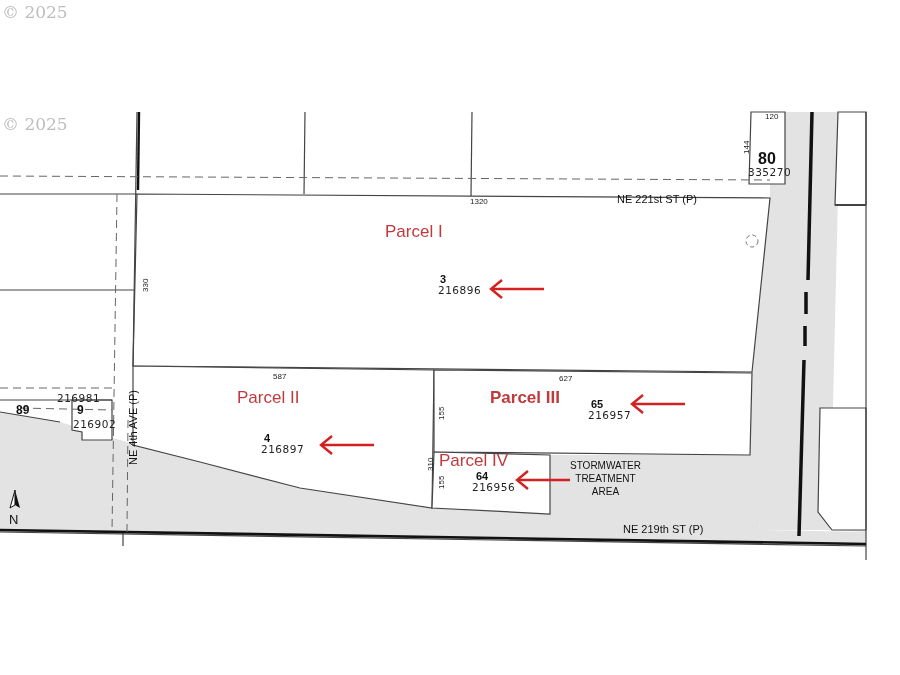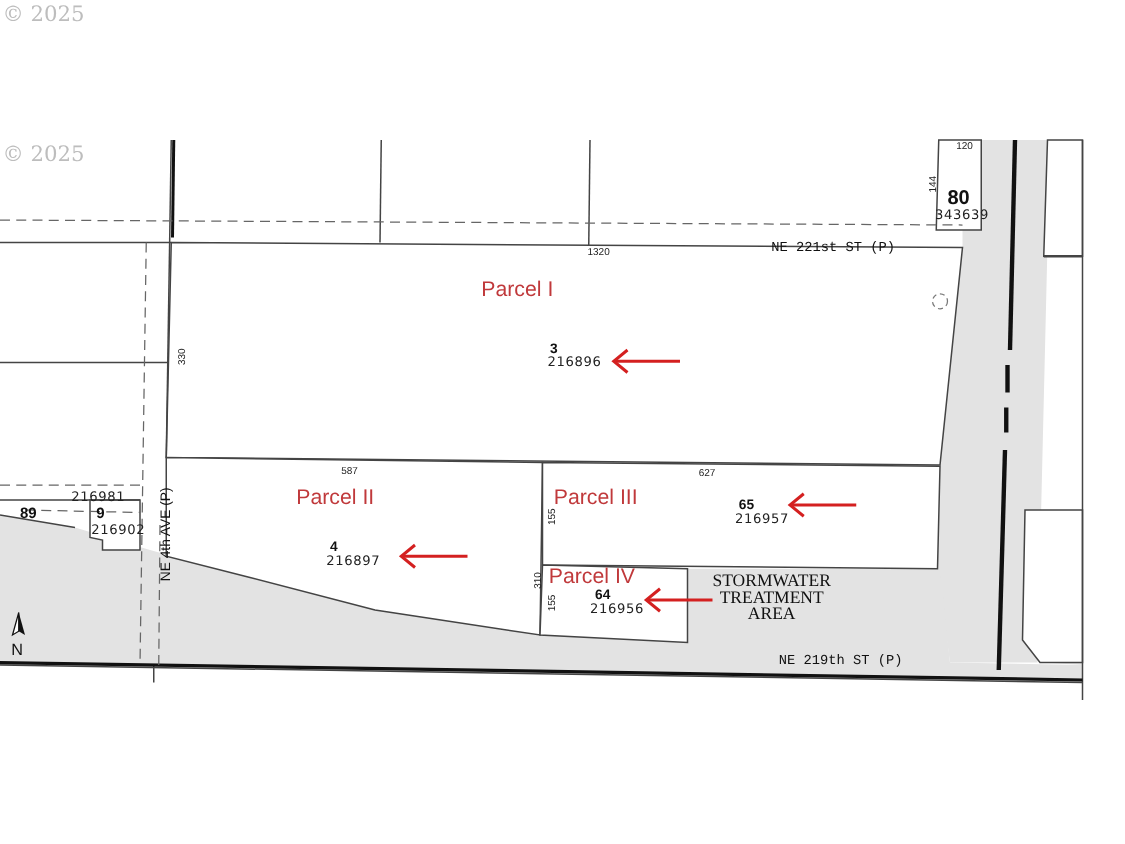--- a/index.html
+++ b/index.html
@@ -4,23 +4,23 @@
 <style>
   html,body{margin:0;padding:0;background:#fff;}
   body{width:900px;height:675px;position:relative;overflow:hidden;font-family:"Liberation Sans",sans-serif;}
   svg{position:absolute;left:0;top:0;}
   .wm{position:absolute;font-family:"DejaVu Serif",serif;color:#bdbdbd;font-size:17px;}
   .plabel{position:absolute;color:#c0393b;font-size:17px;font-family:"Liberation Sans",sans-serif;white-space:nowrap;}
   .lotnum{position:absolute;font-weight:bold;font-size:11px;color:#111;font-family:"Liberation Sans",sans-serif;}
   .taxid{position:absolute;font-size:10.5px;color:#222;font-family:"DejaVu Sans",sans-serif;letter-spacing:0.5px;}
   .dim{position:absolute;font-size:8px;color:#222;font-family:"Liberation Sans",sans-serif;}
   .dimv{position:absolute;font-size:8px;color:#222;transform:rotate(-90deg);transform-origin:left top;font-family:"Liberation Sans",sans-serif;}
-  .street{position:absolute;font-size:11px;color:#111;white-space:nowrap;font-family:Liberation Mono, monospace;}
+  .street{position:absolute;font-size:11px;color:#111;white-space:nowrap;font-family:Liberation Sans, sans-serif;}
   .streetv{position:absolute;font-size:11px;color:#111;white-space:nowrap;transform:rotate(-90deg);transform-origin:left top;font-family:"Liberation Sans",sans-serif;}
-  .sw{position:absolute;font-size:14px;color:#111;line-height:13px;text-align:center;font-family:Liberation Serif, serif;}
+  .sw{position:absolute;font-size:10px;color:#111;line-height:13px;text-align:center;font-family:Liberation Sans, sans-serif;}
 </style>
 </head>
 <body>
 
 <svg width="900" height="675" viewBox="0 0 900 675">
 
   <g fill="#e3e3e3" stroke="none">
 
     <polygon points="770,112 840,112 830,530 760,530 750,455 752,372 770,198"></polygon>
 
@@ -100,30 +100,30 @@
 <div class="wm" style="left:2px;top:114px;">© 2025</div>
 
 <div class="plabel" style="left:385px;top:222px;">Parcel I</div>
 <div class="lotnum" style="left:440px;top:273px;">3</div>
 <div class="taxid" style="left:438px;top:284px;">216896</div>
 
 <div class="plabel" style="left:237px;top:388px;">Parcel II</div>
 <div class="lotnum" style="left:264px;top:432px;">4</div>
 <div class="taxid" style="left:261px;top:443px;">216897</div>
 
-<div class="plabel" style="left:443px;top:388px;">Parcel III</div>
+<div class="plabel" style="left:490px;top:388px;font-weight:bold;">Parcel III</div>
 <div class="lotnum" style="left:591px;top:398px;">65</div>
 <div class="taxid" style="left:588px;top:409px;">216957</div>
 
 <div class="plabel" style="left:439px;top:451px;">Parcel IV</div>
 <div class="lotnum" style="left:476px;top:470px;">64</div>
 <div class="taxid" style="left:472px;top:481px;">216956</div>
 
 <div class="lotnum" style="left:758px;top:150px;font-size:16px;">80</div>
-<div class="taxid" style="left:748px;top:166px;">343639</div>
+<div class="taxid" style="left:748px;top:166px;">335270</div>
 <div class="lotnum" style="left:16px;top:403px;font-size:12px;">89</div>
 <div class="taxid" style="left:29px;top:392px;margin-left:28px;">216981</div>
 <div class="lotnum" style="left:77px;top:403px;font-size:12px;">9</div>
 <div class="taxid" style="left:73px;top:418px;">216902</div>
 
 <div class="dim" style="left:470px;top:197px;">1320</div>
 <div class="dimv" style="left:141px;top:292px;">330</div>
 <div class="dim" style="left:273px;top:372px;">587</div>
 <div class="dim" style="left:559px;top:374px;">627</div>
 <div class="dimv" style="left:437px;top:420px;">155</div>

